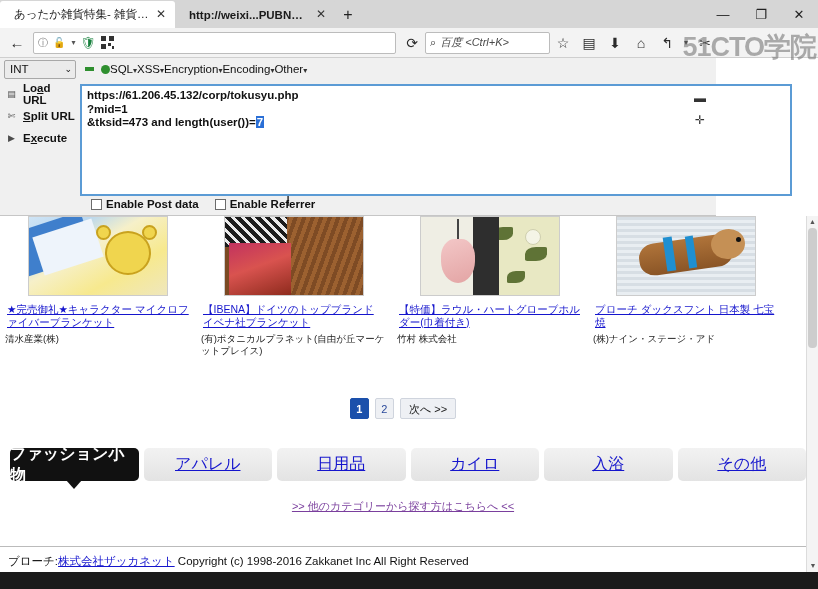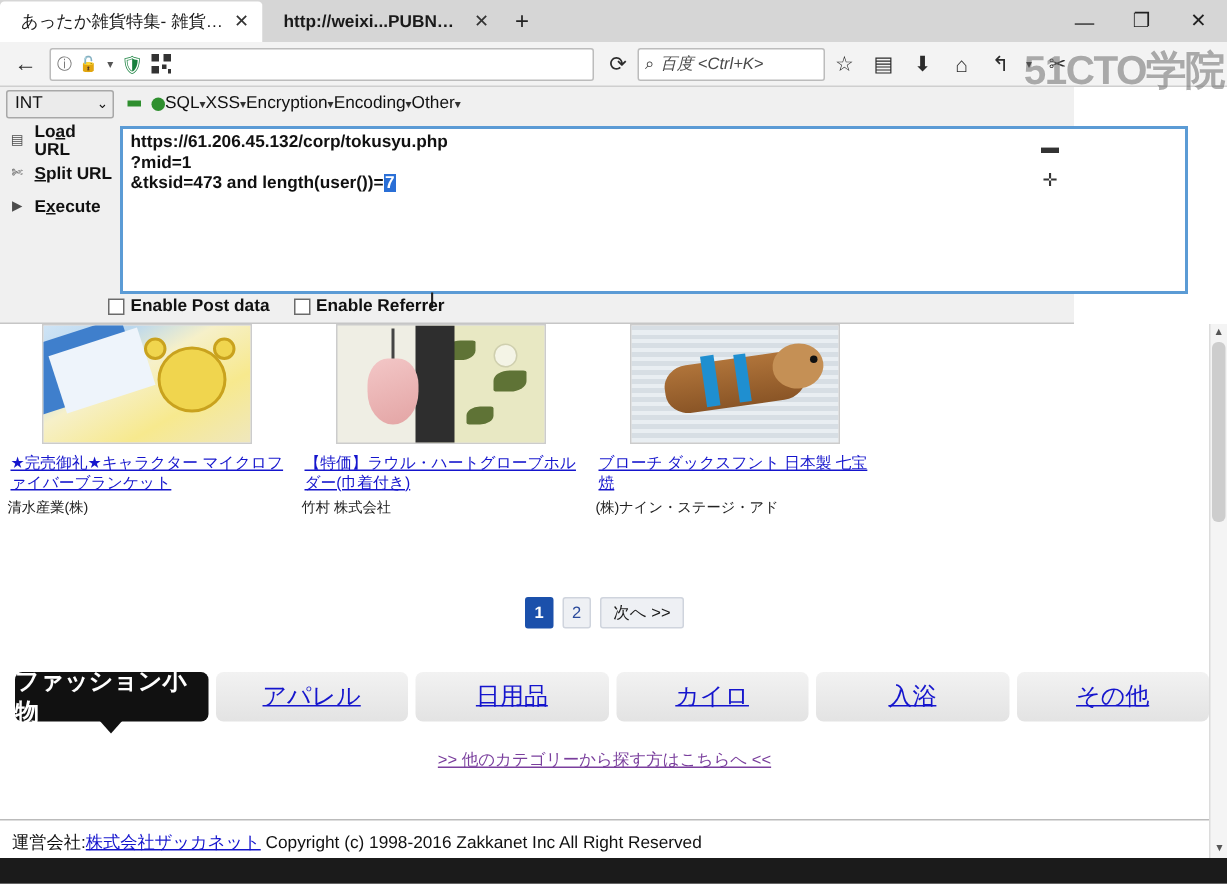--- a/index.html
+++ b/index.html
@@ -140,21 +140,21 @@
   }
   .hb-sel { background: #2a6fd6; color: #fff; padding: 0 1px; }
   .hb-caret {
     position: absolute; left: 286px; top: 136px; width: 2px; height: 16px;
     color: #222; font-size: 15px; line-height: 14px;
   }
   .hb-zoom { position: absolute; right: 6px; top: 30px; width: 20px; text-align: center; }
   .hb-zb { font-size: 12px; color: #333; height: 22px; line-height: 20px; }
 
   .hb-checks {
-    position: absolute; left: 72px; top: 140px; display: flex; align-items: flex-start;
+    position: absolute; left: 91px; top: 140px; display: flex; align-items: flex-start;
   }
   .hb-cb {
     width: 11px; height: 11px; border: 1px solid #6b6b6b; background: #fff;
     margin-right: 4px; flex: none;
   }
   .hb-cl { font-size: 11.5px; color: #111; font-weight: bold; margin-right: 16px; }
   .hb-chk-wrap { display: flex; align-items: center; }
 
   
   .page {
@@ -438,20 +438,29 @@
           <div class="blu"></div>
             <div class="wht"></div>
           <div class="ear1"></div>
             <div class="ear2"></div>
             <div class="pooh"></div>
         </div>
         <a class="plink">★完売御礼★キャラクター マイクロファイバーブランケット</a>
         <div class="pcorp">清水産業(株)</div>
       </div>
 
+      <div class="prodcell">
+        <div class="thumb t2">
+          <div class="br"></div>
+            <div class="bk"></div>
+            <div class="pk"></div>
+        </div>
+        <a class="plink">【IBENA】ドイツのトップブランド イベナ社ブランケット</a>
+        <div class="pcorp">(有)ボタニカルプラネット(自由が丘マーケットプレイス)</div>
+      </div>
 
       <div class="prodcell">
         <div class="thumb t3">
           <div class="wall"></div>
             <div class="lf1"></div>
             <div class="lf2"></div>
           <div class="lf3"></div>
             <div class="fl"></div>
             <div class="dark"></div>
           <div class="strap"></div>
@@ -485,21 +494,21 @@
       <div class="cat">アパレル</div>
       <div class="cat">日用品</div>
       <div class="cat">カイロ</div>
       <div class="cat">入浴</div>
       <div class="cat">その他</div>
     </div>
 
     <a class="othercat">&gt;&gt; 他のカテゴリーから探す方はこちらへ &lt;&lt;</a>
 
     <div class="footline"></div>
-    <div class="copyright"><span>運営会社:</span><a>株式会社ザッカネット</a><span> Copyright (c) 1998-2016 Zakkanet Inc All Right Reserved</span></div>
+    <div class="copyright"><span>ブローチ:</span><a>株式会社ザッカネット</a><span> Copyright (c) 1998-2016 Zakkanet Inc All Right Reserved</span></div>
   </div>
 
   <div class="pscroll">
     <div class="arw">▲</div>
     <div class="thumbbar"></div>
     <div class="arw" style="position:absolute;bottom:0;width:12px;">▼</div>
   </div>
 
   <div class="taskbar">
     <div class="clock"></div>

